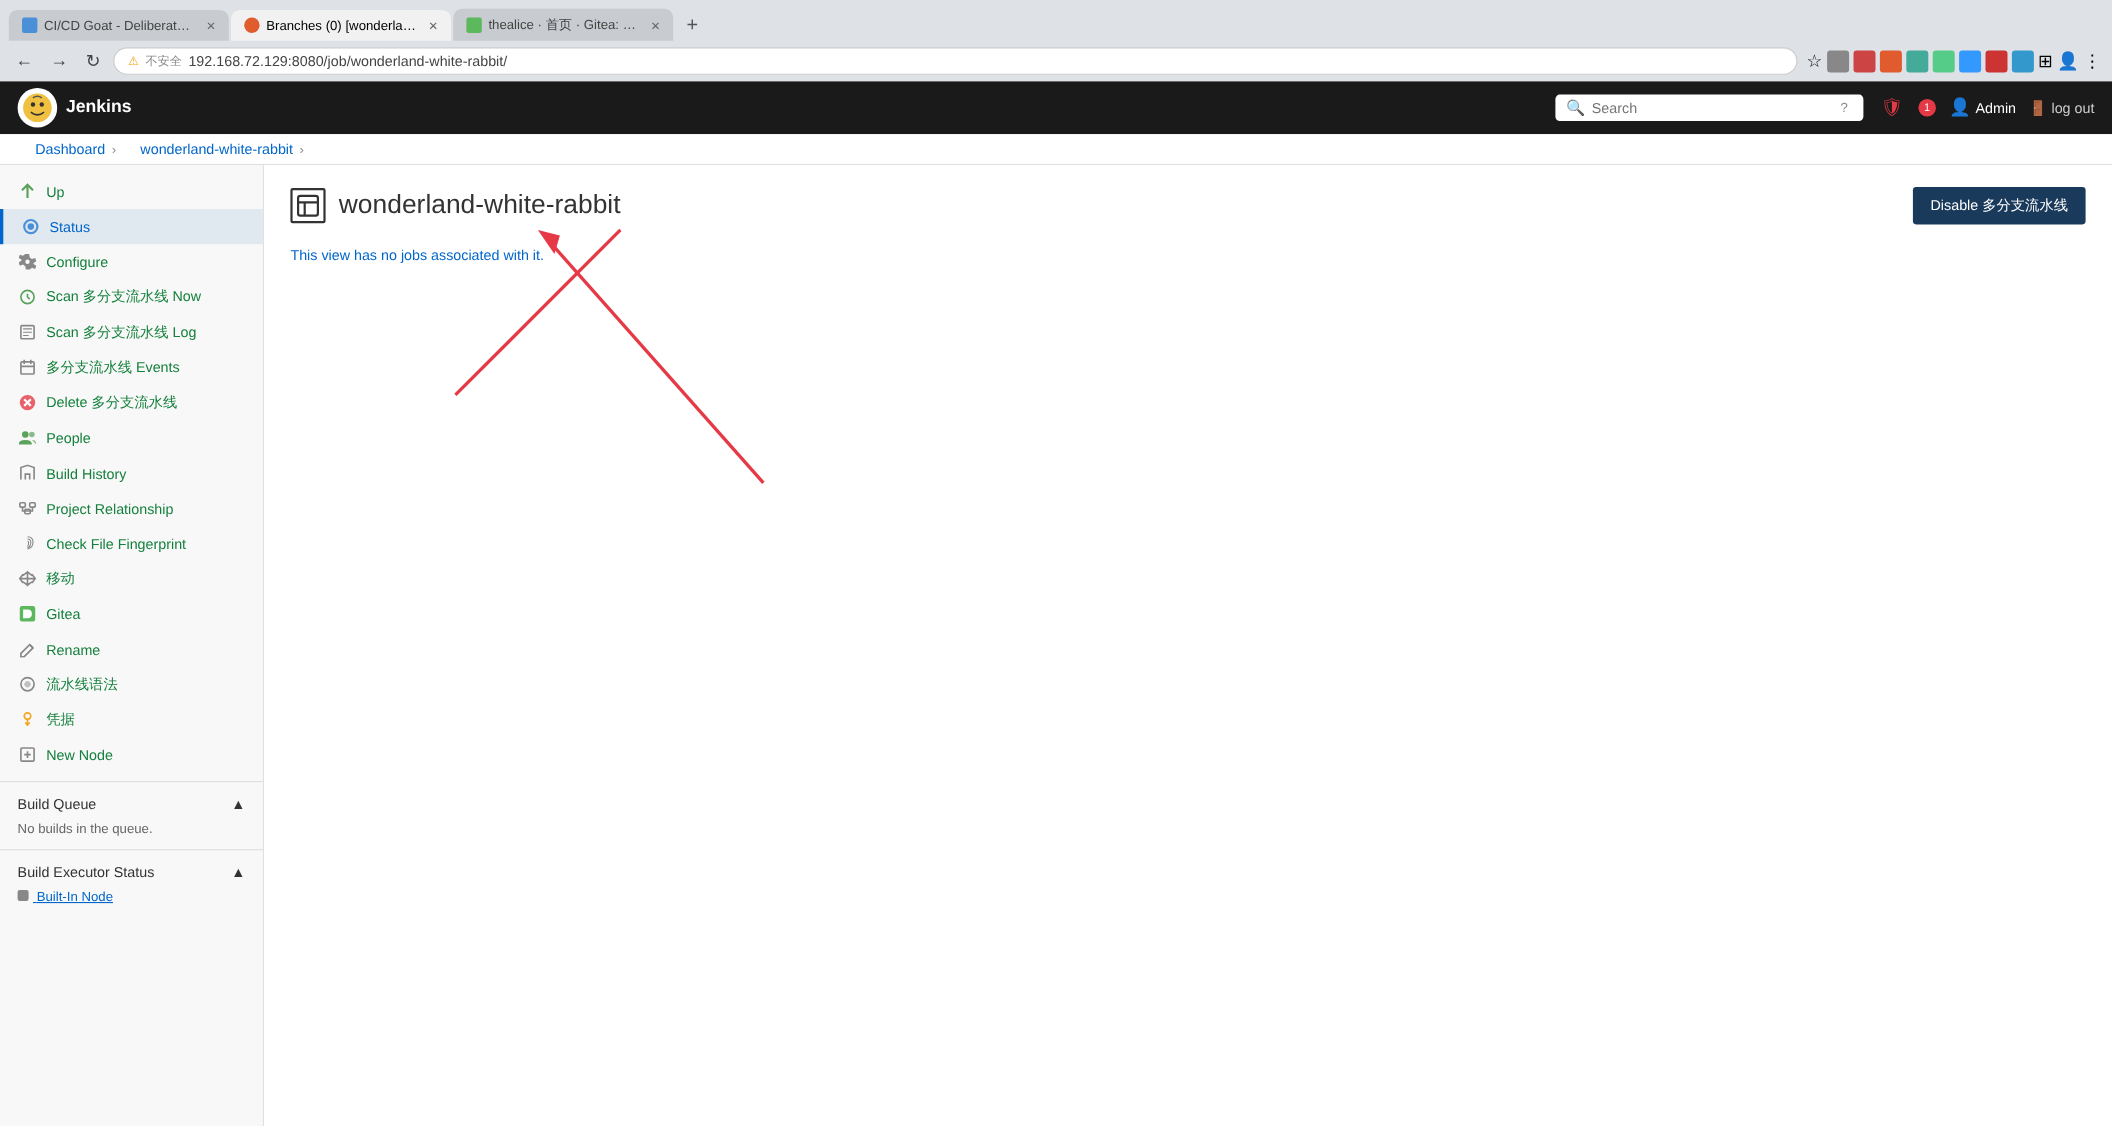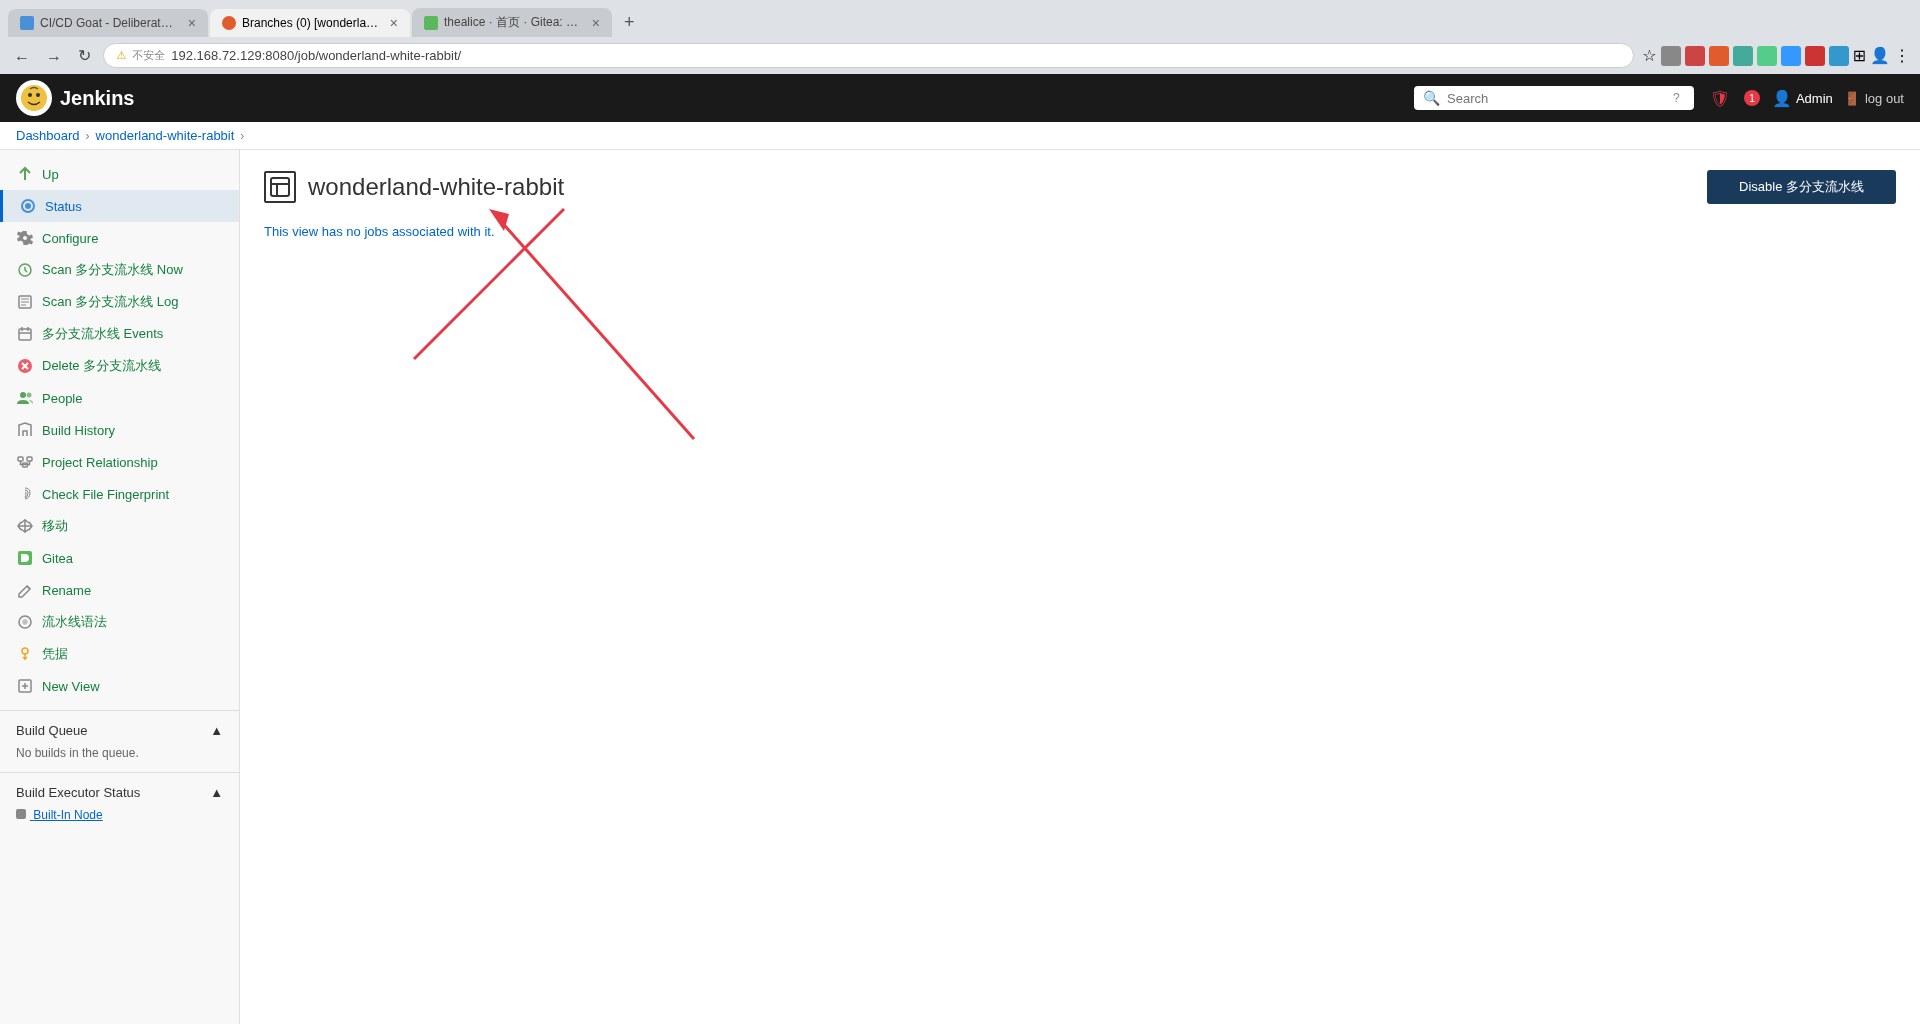--- a/index.html
+++ b/index.html
@@ -17,36 +17,36 @@
 
     .browser-addressbar { display: flex; align-items: center; padding: 6px 10px; gap: 8px; background: #dee1e6; }
     .nav-btn { background: none; border: none; font-size: 16px; color: #444; cursor: pointer; padding: 2px 4px; }
     .address-bar { flex: 1; display: flex; align-items: center; background: #fff; border-radius: 20px; padding: 4px 12px; gap: 6px; font-size: 13px; border: 1px solid #ccc; }
     .address-security { color: #f59e0b; font-size: 11px; }
     .address-text { color: #444; font-size: 13px; }
     .browser-extensions { display: flex; align-items: center; gap: 4px; }
 
     
     .jenkins-header { background: #1a1a1a; display: flex; align-items: center; padding: 0 16px; height: 48px; gap: 16px; }
-    .jenkins-logo { display: flex; align-items: center; gap: 8px; color: #fff; font-size: 20px; font-weight: bold; text-decoration: none; }
+    .jenkins-logo { display: flex; align-items: center; gap: 8px; color: #fff; font-size: 16px; font-weight: bold; text-decoration: none; }
     .jenkins-logo-icon { width: 36px; height: 36px; background: #fff; border-radius: 50%; display: flex; align-items: center; justify-content: center; overflow: hidden; }
     .jenkins-logo-icon svg { width: 28px; height: 28px; }
     .header-spacer { flex: 1; }
     .header-search { display: flex; align-items: center; background: #fff; border-radius: 4px; padding: 4px 10px; gap: 6px; min-width: 280px; }
     .header-search input { border: none; outline: none; font-size: 13px; width: 100%; }
     .header-search-icon { color: #888; font-size: 14px; }
     .header-actions { display: flex; align-items: center; gap: 12px; color: #fff; font-size: 13px; }
     .header-badge { background: #e63946; border-radius: 50%; width: 16px; height: 16px; display: inline-flex; align-items: center; justify-content: center; font-size: 10px; color: #fff; margin-left: 2px; }
     .header-user { display: flex; align-items: center; gap: 4px; cursor: pointer; }
     .header-user-icon { color: #ccc; font-size: 16px; }
     .header-logout { display: flex; align-items: center; gap: 4px; cursor: pointer; color: #ccc; }
 
     
     .breadcrumb-bar { background: #fff; padding: 6px 16px; display: flex; align-items: center; gap: 6px; font-size: 13px; border-bottom: 1px solid #e0e0e0; }
-    .breadcrumb-item { color: #0066cc; cursor: pointer; text-decoration: none; }
+    .breadcrumb-item { color: #0066cc; cursor: pointer; text-decoration: none; margin-left: 16px; }
     .breadcrumb-sep { color: #888; font-size: 12px; }
 
     
     .main-layout { display: flex; min-height: calc(100vh - 120px); }
 
     
     .sidebar { width: 240px; background: #f8f8f8; border-right: 1px solid #e0e0e0; padding: 8px 0; flex-shrink: 0; }
     .sidebar-item { display: flex; align-items: center; gap: 8px; padding: 7px 16px; cursor: pointer; color: #15803d; font-size: 13px; text-decoration: none; }
     .sidebar-item.active { background: #e0e8f0; border-left: 3px solid #0066cc; color: #0066cc; }
     .sidebar-icon { width: 18px; height: 18px; display: flex; align-items: center; justify-content: center; flex-shrink: 0; }
@@ -54,21 +54,21 @@
 
     .sidebar-section { border-top: 1px solid #ddd; margin-top: 8px; padding-top: 4px; }
     .sidebar-section-title { padding: 8px 16px 4px; font-weight: normal; font-size: 13px; color: #333; display: flex; justify-content: space-between; align-items: center; cursor: pointer; }
     .sidebar-section-content { padding: 4px 16px; font-size: 12px; color: #666; }
 
     
     .content { flex: 1; padding: 20px 24px; background: #fff; }
     .page-header { display: flex; align-items: center; gap: 12px; margin-bottom: 20px; }
     .page-title-icon { width: 32px; height: 32px; border: 2px solid #333; display: flex; align-items: center; justify-content: center; border-radius: 2px; }
     .page-title { font-size: 24px; font-weight: normal; color: #333; }
-    .disable-btn { background: #1a3a5c; color: #fff; border: none; padding: 8px 32px; border-radius: 3px; font-size: 13px; cursor: pointer; }
+    .disable-btn { background: #1a3a5c; color: #fff; border: none; padding: 8px 16px; border-radius: 3px; font-size: 13px; cursor: pointer; }
 
     
     .tabs { display: flex; gap: 2px; margin-bottom: 16px; }
     .tab { padding: 6px 14px; border: 1px solid #ccc; border-radius: 4px; cursor: pointer; font-size: 13px; background: #f5f5f5; color: #333; }
     .tab.active { background: #fff; border-color: #aaa; font-weight: normal; }
 
     .empty-message { color: #0066cc; font-size: 13px; margin-top: 8px; }
 
     .content-wrapper { position: relative; flex: 1; background: #fff; }
 
@@ -329,21 +329,21 @@
       <span>凭据</span>
     </a>
 
     <a class="sidebar-item">
       <div class="sidebar-icon">
         <svg viewBox="0 0 16 16" fill="none" stroke="#888" stroke-width="1.5">
             <rect x="2" y="2" width="12" height="12" rx="1"></rect>
             <path d="M8 5 L8 11 M5 8 L11 8"></path>
           </svg>
       </div>
-      <span>New View</span>
+      <span>New Node</span>
     </a>
 
     <div class="sidebar-section build-queue">
       <div class="sidebar-section-title">
         <span>Build Queue</span>
         <span>▲</span>
       </div>
       <div class="sidebar-section-content">
         <span>No builds in the queue.</span>
       </div>

